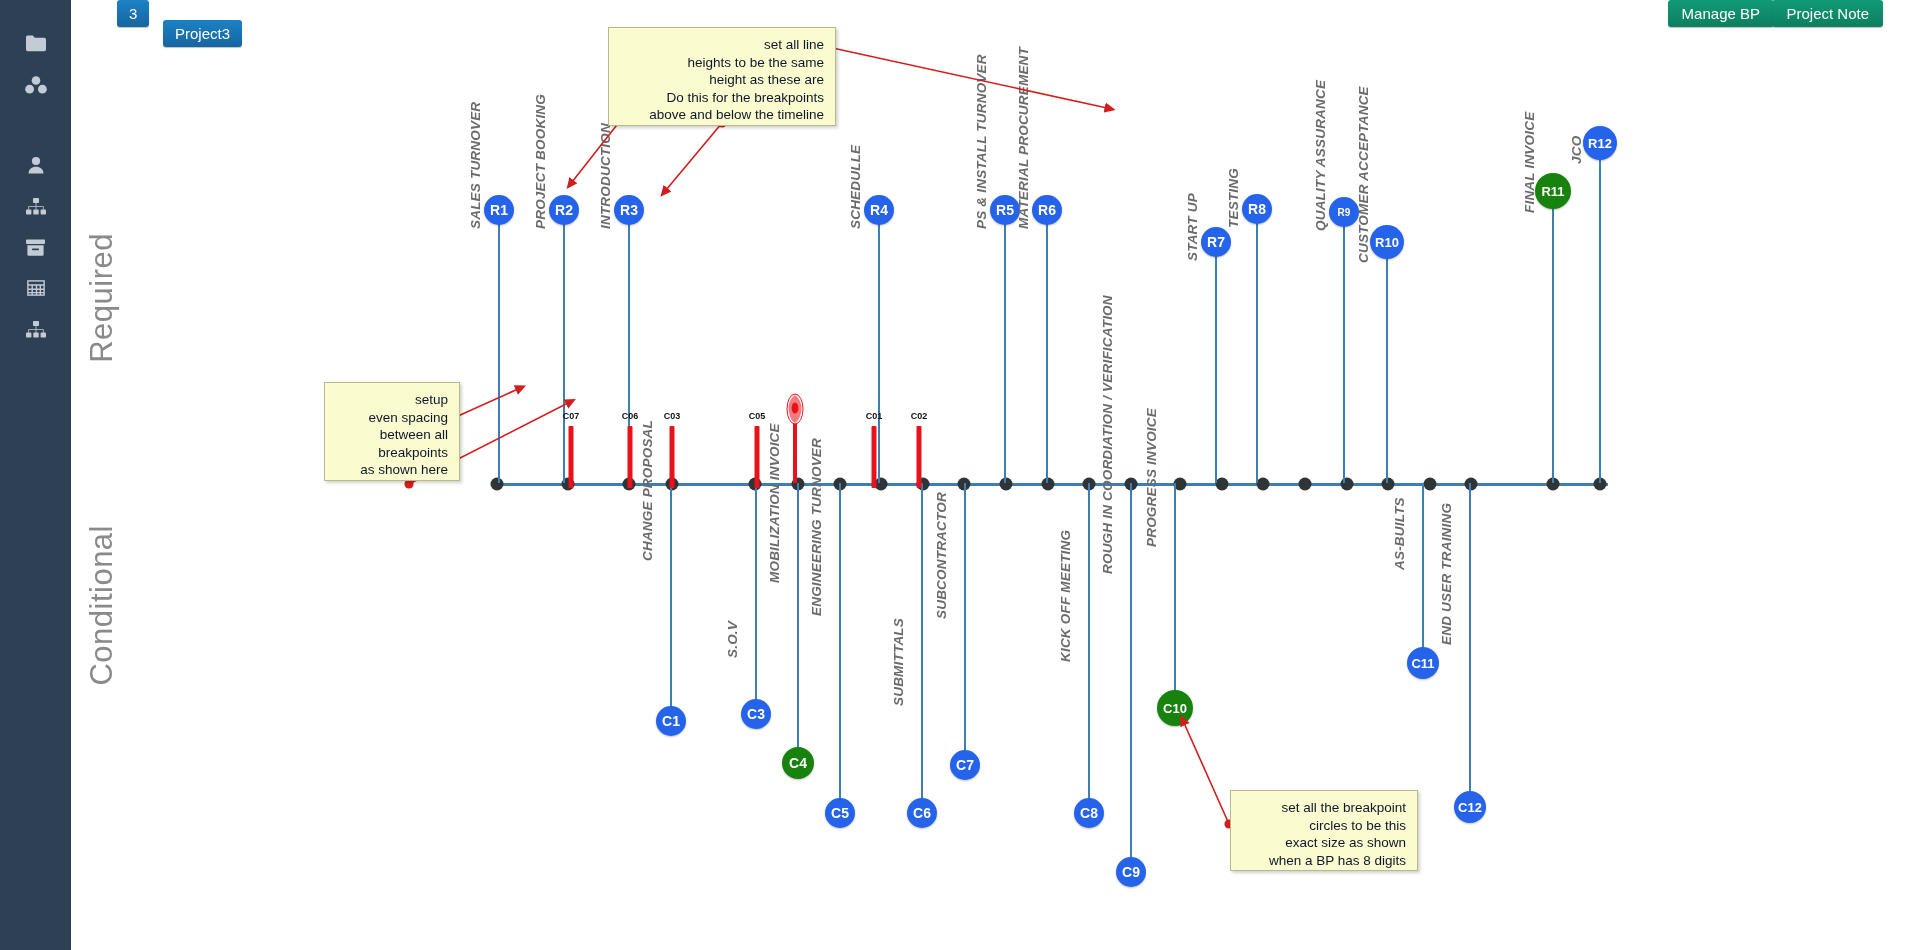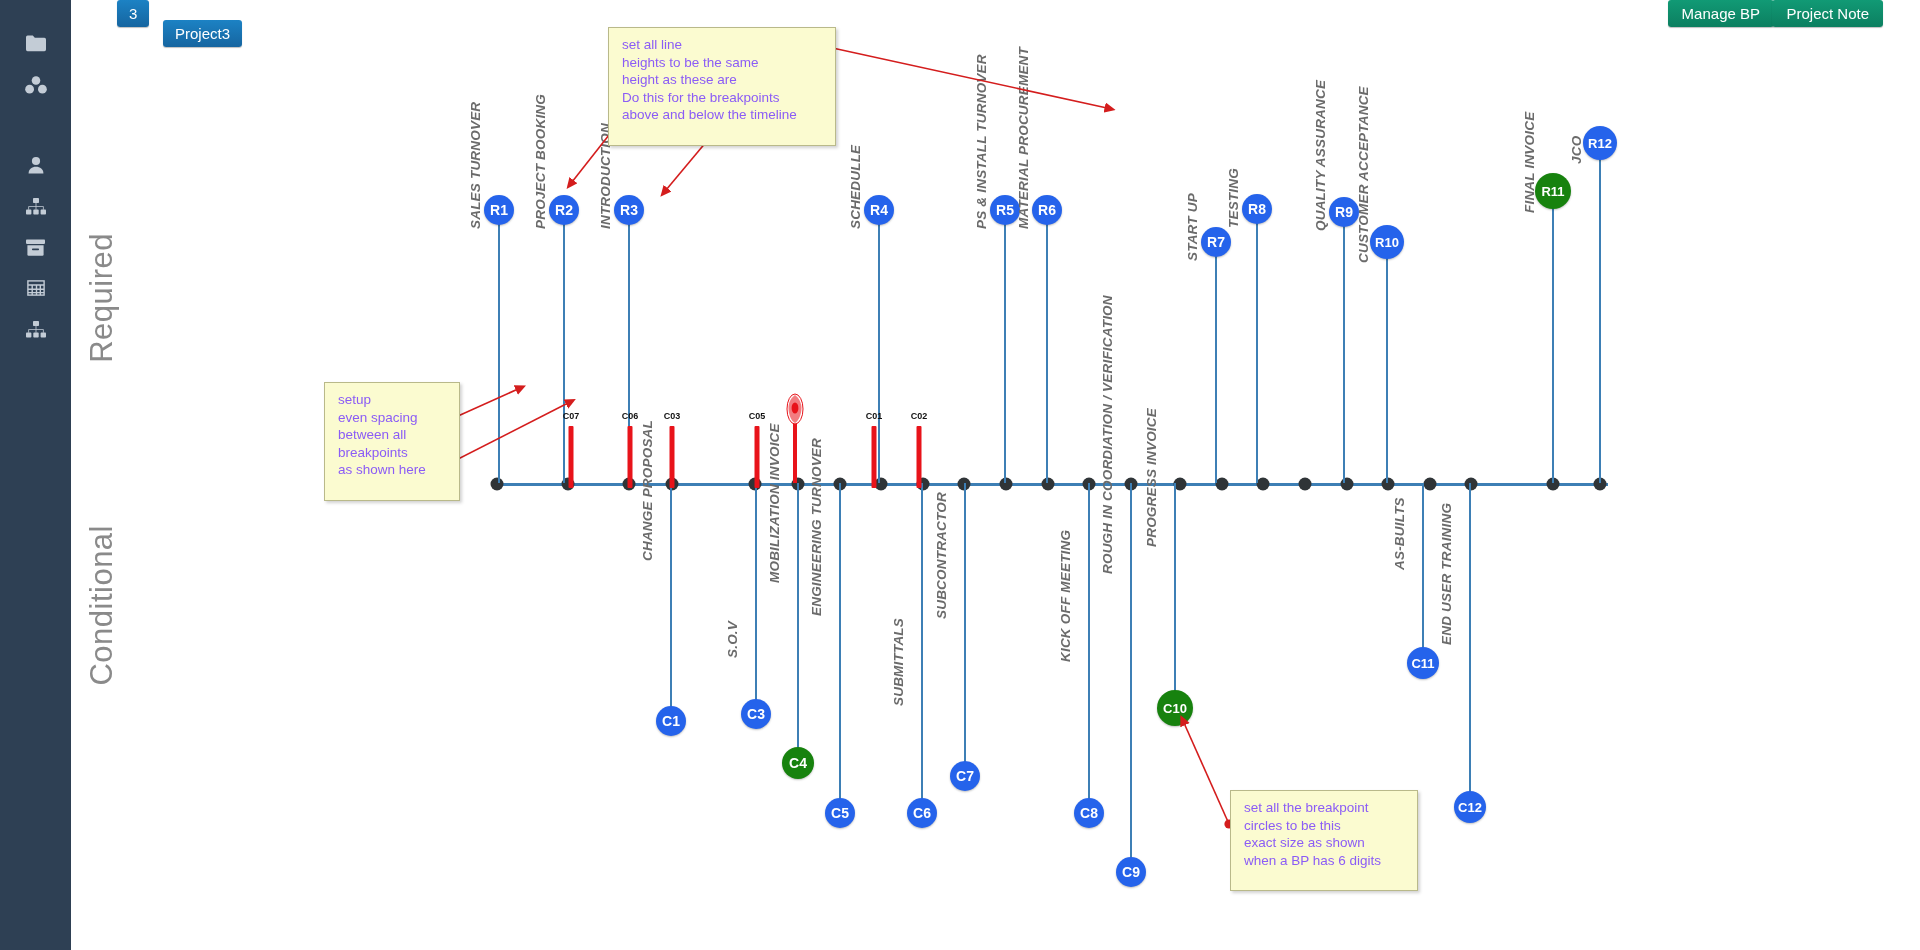--- a/index.html
+++ b/index.html
@@ -143,26 +143,27 @@
   #drag-pin {
     position: absolute;
     transform: translateX(-50%);
   }
 
   
   .note {
     position: absolute;
     background: #fbfbd0;
     border: 1px solid #b9b98a;
-    color: #8b5cf6;
+    color: #0f172a;
     font-size: 13.5px;
     line-height: 17.5px;
-    padding: 8px 11px 21px 13px;
+    padding: 8px 11px 1px 13px;
     box-shadow: 2px 2px 3px rgba(0,0,0,.18);
     white-space: pre-line;
+    text-align: right;
   }
   .note-svg { position: absolute; left: 0; top: 0; overflow: visible; pointer-events: none; }
 </style>
 </head>
 <body>
 
 <div id="app">
 
   <nav id="sidebar">
     <div class="rail-icon" style="top:28px">
@@ -276,21 +277,21 @@
         <div class="stem" style="left: 1047px; top: 210px; height: 273px;"></div>
         <div class="bubble blue" style="left: 1047px; top: 210px; width: 30px; height: 30px; font-size: 14px;">R6</div>
         <div class="stem-label" style="left: 1031px; top: 229px;">MATERIAL PROCUREMENT</div>
         <div class="stem" style="left: 1216px; top: 242px; height: 241px;"></div>
         <div class="bubble blue" style="left: 1216px; top: 242px; width: 30px; height: 30px; font-size: 14px;">R7</div>
         <div class="stem-label" style="left: 1200px; top: 261px;">START UP</div>
         <div class="stem" style="left: 1257px; top: 209px; height: 274px;"></div>
         <div class="bubble blue" style="left: 1257px; top: 209px; width: 30px; height: 30px; font-size: 14px;">R8</div>
         <div class="stem-label" style="left: 1241px; top: 228px;">TESTING</div>
         <div class="stem" style="left: 1344px; top: 212px; height: 271px;"></div>
-        <div class="bubble blue" style="left: 1344px; top: 212px; width: 30px; height: 30px; font-size: 14px;">R9</div>
+        <div class="bubble blue" style="left: 1344px; top: 212px; width: 30px; height: 30px; font-size: 10px;">R9</div>
         <div class="stem-label" style="left: 1328px; top: 231px;">QUALITY ASSURANCE</div>
         <div class="stem" style="left: 1387px; top: 242px; height: 241px;"></div>
         <div class="bubble blue" style="left: 1387px; top: 242px; width: 34px; height: 34px; font-size: 13px;">R10</div>
         <div class="stem-label" style="left: 1371px; top: 263px;">CUSTOMER ACCEPTANCE</div>
         <div class="stem" style="left: 1553px; top: 191px; height: 292px;"></div>
         <div class="bubble green" style="left: 1553px; top: 191px; width: 36px; height: 36px; font-size: 13px;">R11</div>
         <div class="stem-label" style="left: 1537px; top: 213px;">FINAL INVOICE</div>
         <div class="stem" style="left: 1600px; top: 143px; height: 340px;"></div>
         <div class="bubble blue" style="left: 1600px; top: 143px; width: 34px; height: 34px; font-size: 13px;">R12</div>
         <div class="stem-label" style="left: 1584px; top: 164px;">JCO</div>
@@ -305,21 +306,21 @@
         <div class="stem" style="left: 798px; top: 483px; height: 280px;"></div>
         <div class="bubble green" style="left: 798px; top: 763px; width: 32px; height: 32px; font-size: 14px;">C4</div>
         <div class="stem-label" style="left: 782px; bottom: 207px;">MOBILIZATION INVOICE</div>
         <div class="stem" style="left: 840px; top: 483px; height: 330px;"></div>
         <div class="bubble blue" style="left: 840px; top: 813px; width: 30px; height: 30px; font-size: 14px;">C5</div>
         <div class="stem-label" style="left: 824px; bottom: 156px;">ENGINEERING TURNOVER</div>
         <div class="stem" style="left: 922px; top: 483px; height: 330px;"></div>
         <div class="bubble blue" style="left: 922px; top: 813px; width: 30px; height: 30px; font-size: 14px;">C6</div>
         <div class="stem-label" style="left: 906px; bottom: 156px;">SUBMITTALS</div>
         <div class="stem" style="left: 965px; top: 483px; height: 282px;"></div>
-        <div class="bubble blue" style="left: 965px; top: 765px; width: 30px; height: 30px; font-size: 14px; margin-top: 11px;">C7</div>
+        <div class="bubble blue" style="left: 965px; top: 765px; width: 30px; height: 30px; font-size: 14px;">C7</div>
         <div class="stem-label" style="left: 949px; bottom: 204px;">SUBCONTRACTOR</div>
         <div class="stem" style="left: 1089px; top: 483px; height: 330px;"></div>
         <div class="bubble blue" style="left: 1089px; top: 813px; width: 30px; height: 30px; font-size: 14px;">C8</div>
         <div class="stem-label" style="left: 1073px; bottom: 156px;">KICK OFF MEETING</div>
         <div class="stem" style="left: 1131px; top: 483px; height: 389px;"></div>
         <div class="bubble blue" style="left: 1131px; top: 872px; width: 30px; height: 30px; font-size: 14px;">C9</div>
         <div class="stem-label" style="left: 1115px; bottom: 97px;">ROUGH IN COORDIATION / VERIFICATION</div>
         <div class="stem" style="left: 1175px; top: 483px; height: 225px;"></div>
         <div class="bubble green" style="left: 1175px; top: 708px; width: 36px; height: 36px; font-size: 13px;">C10</div>
         <div class="stem-label" style="left: 1159px; bottom: 264px;">PROGRESS INVOICE</div>
@@ -394,16 +395,16 @@
 Do this for the breakpoints
 above and below the timeline</div>
       <div class="note" style="left: 284px; top: 382px; width: 136px; min-height: 95px; margin-left: 40px;">setup
 even spacing
 between all
 breakpoints
 as shown here</div>
       <div class="note" style="left: 1230px; top: 790px; width: 188px; min-height: 80px;">set all the breakpoint
 circles to be this
 exact size as shown
-when a BP has 6 digits</div>
+when a BP has 8 digits</div>
     </div>
 
 </div>
 
 </body></html>

